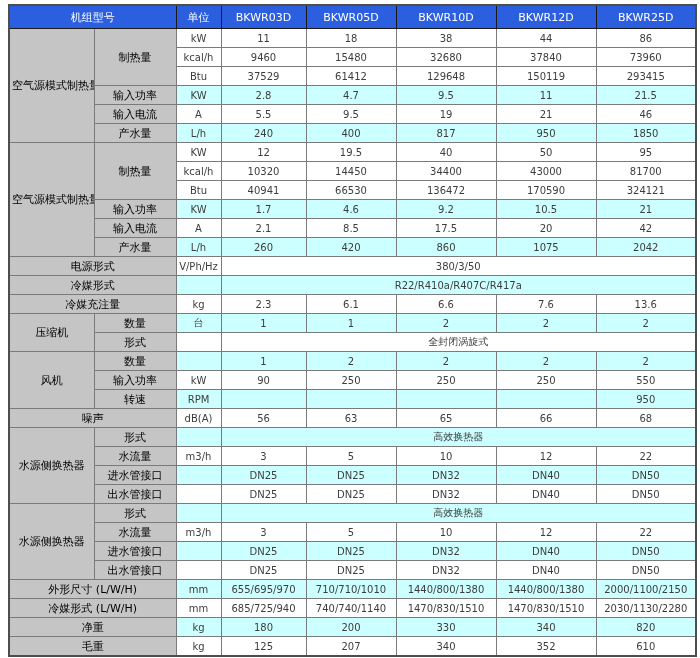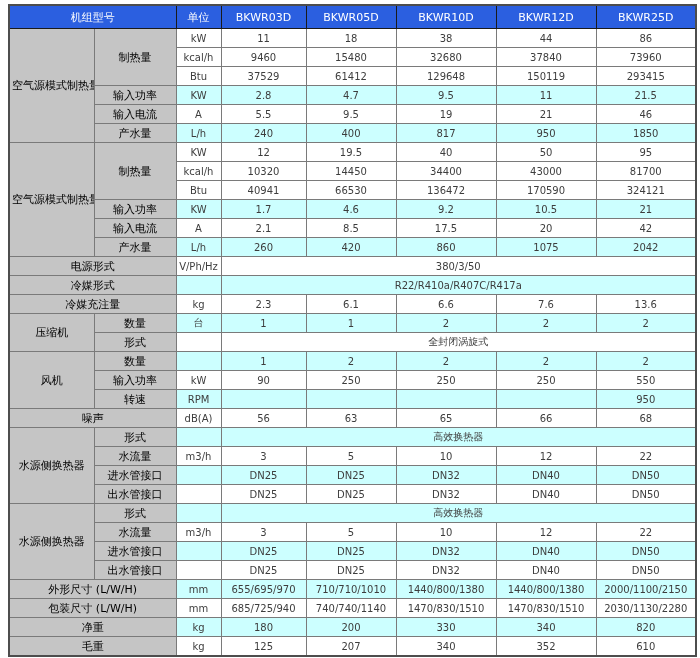--- a/index.html
+++ b/index.html
@@ -292,21 +292,21 @@
         <tr class="bg-c">
           <td colspan="2" class="c-label">外形尺寸 (L/W/H)</td>
           <td class="c-unit">mm</td>
           <td class="c-val">655/695/970</td>
           <td class="c-val">710/710/1010</td>
           <td class="c-val">1440/800/1380</td>
           <td class="c-val">1440/800/1380</td>
           <td class="c-val">2000/1100/2150</td>
         </tr>
         <tr class="bg-w">
-          <td colspan="2" class="c-label">包装尺寸 (L/W/H)</td>
+          <td colspan="2" class="c-label">冷媒形式 (L/W/H)</td>
           <td class="c-unit">mm</td>
           <td class="c-val">685/725/940</td>
           <td class="c-val">740/740/1140</td>
           <td class="c-val">1470/830/1510</td>
           <td class="c-val">1470/830/1510</td>
           <td class="c-val">2030/1130/2280</td>
         </tr>
         <tr class="bg-c">
           <td colspan="2" class="c-label">净重</td>
           <td class="c-unit">kg</td>

